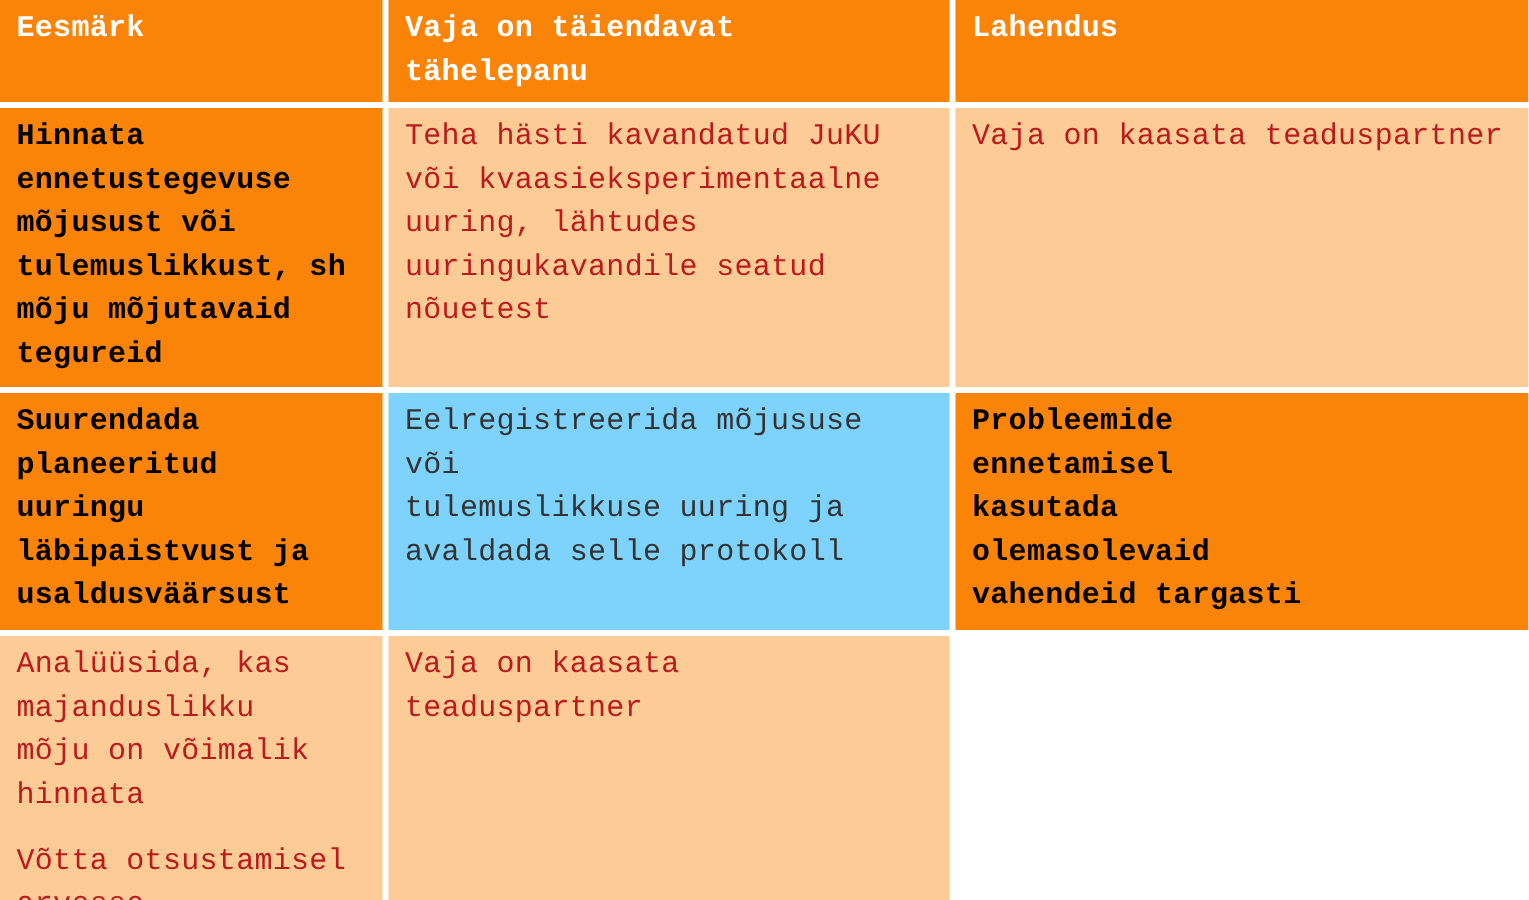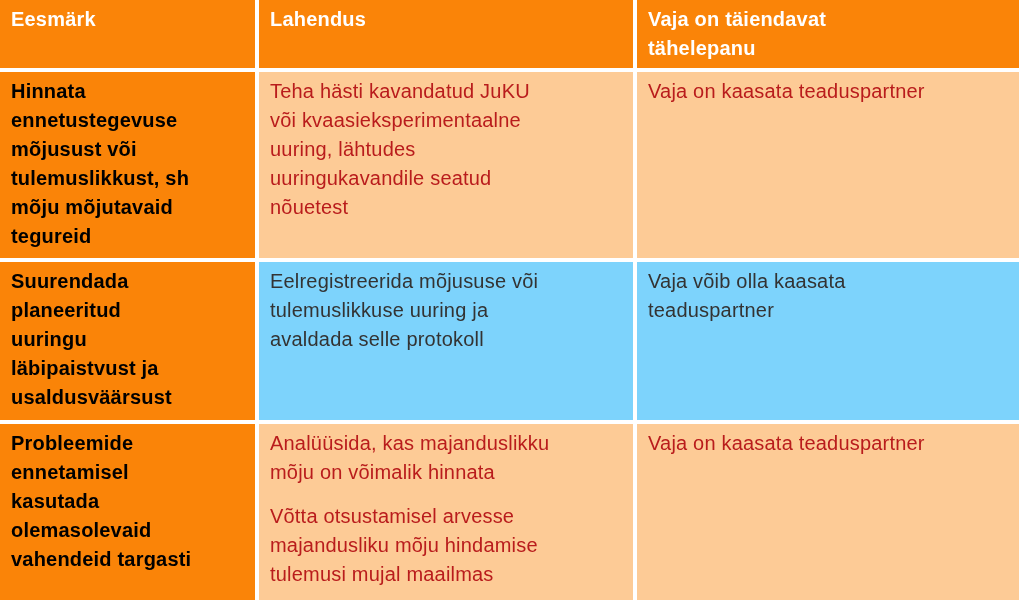--- a/index.html
+++ b/index.html
@@ -5,21 +5,21 @@
   html, body {
     margin: 0;
     padding: 0;
     background: #ffffff;
   }
   .table-wrap {
     width: 1019px;
     height: 600px;
     overflow: hidden;
     background: #ffffff;
-    font-family: Liberation Sans, sans-serif;
+    font-family: Liberation Mono, monospace;
   }
   .grid {
     display: grid;
     grid-template-columns: 255px 374px 1fr;
     grid-template-rows: 68px 186px 158px 176px;
     gap: 4px;
     width: 100%;
     height: 100%;
     background: #ffffff;
   }
@@ -55,25 +55,25 @@
 </head>
 <body>
 
 <div class="table-wrap">
   <div class="grid">
 
     <div class="cell th">
       <p>Eesmärk</p>
     </div>
     <div class="cell th">
-      <p>Lahendus</p>
+      <p>Vaja on täiendavat
+tähelepanu</p>
     </div>
     <div class="cell th">
-      <p>Vaja on täiendavat
-tähelepanu</p>
+      <p>Lahendus</p>
     </div>
 
     <div class="cell goal">
       <p>Hinnata
 ennetustegevuse
 mõjusust või
 tulemuslikkust, sh
 mõju mõjutavaid
 tegureid</p>
     </div>
@@ -93,24 +93,20 @@
 planeeritud
 uuringu
 läbipaistvust ja
 usaldusväärsust</p>
     </div>
     <div class="cell shade-b">
       <p>Eelregistreerida mõjususe või
 tulemuslikkuse uuring ja
 avaldada selle protokoll</p>
     </div>
-    <div class="cell shade-b">
-      <p>Vaja võib olla kaasata
-teaduspartner</p>
-    </div>
 
     <div class="cell goal">
       <p>Probleemide
 ennetamisel
 kasutada
 olemasolevaid
 vahendeid targasti</p>
     </div>
     <div class="cell shade-a">
       <p>Analüüsida, kas majanduslikku

